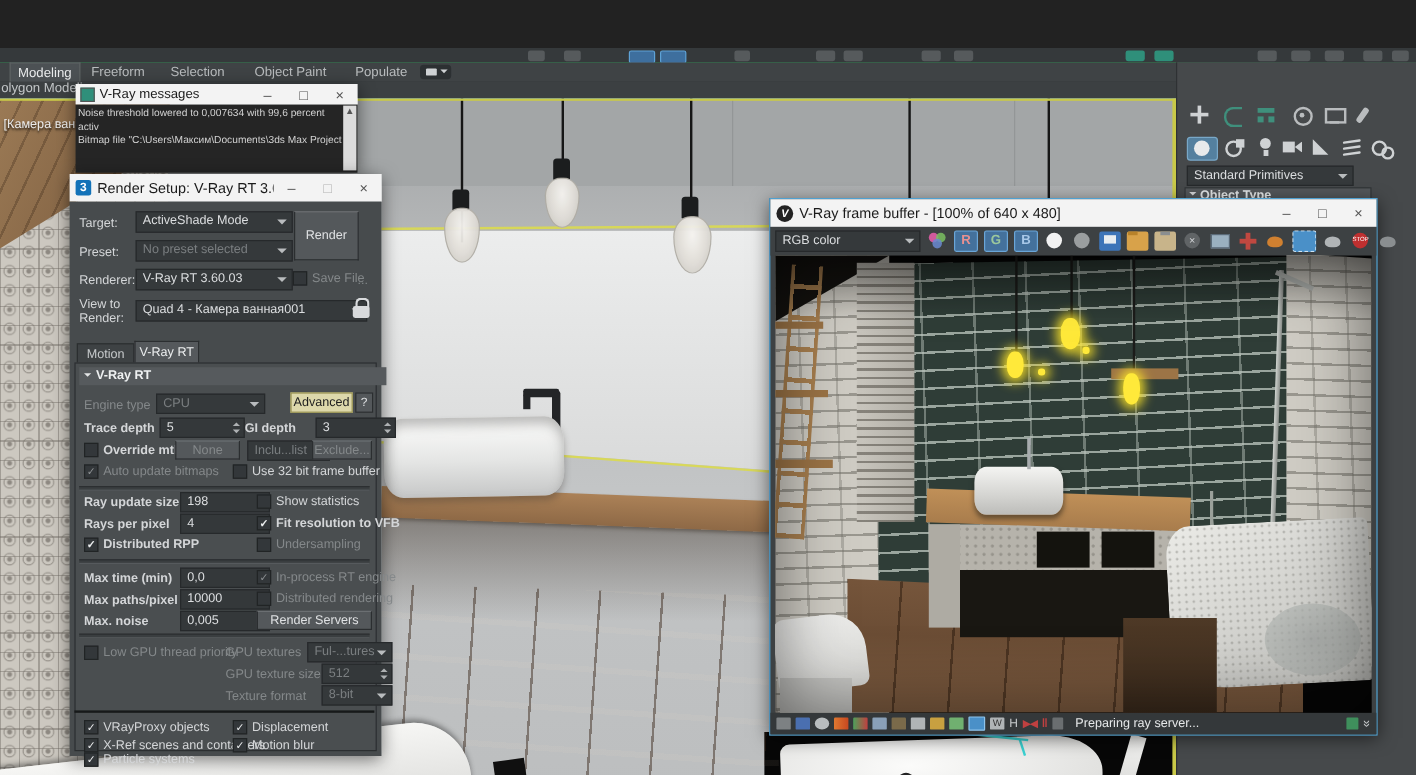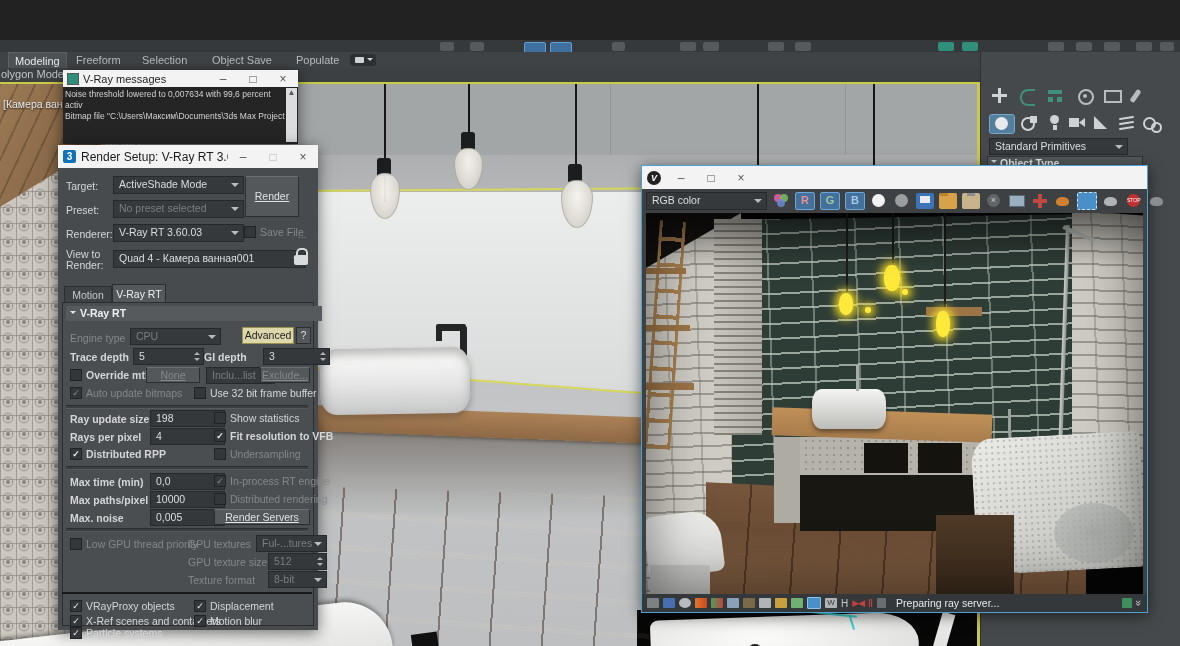--- a/index.html
+++ b/index.html
@@ -33,21 +33,21 @@
   .dd{position:absolute;background:#35393b;border:1px solid #26292b;color:#dcdee0;font-size:10.5px;
       padding:1px 14px 0 5px;white-space:nowrap;overflow:hidden;}
   .dd:after{content:"";position:absolute;right:4px;top:6px;border:4px solid transparent;border-top-color:#b9bcbe;}
   .dd.dis{color:#7a7e80;}
   .spin{position:absolute;background:#34383a;border:1px solid #26292b;color:#dcdee0;font-size:10.5px;padding:1px 16px 0 5px;}
   .spin i{position:absolute;right:3px;width:0;height:0;border:3.5px solid transparent;}
   .spin i.up{top:3px;border-bottom-color:#aeb1b3;border-top:none;}
   .spin i.dn{bottom:3px;border-top-color:#aeb1b3;border-bottom:none;}
   .spin.dis{color:#7a7e80;}
   .btn{position:absolute;background:#54585b;border:1px solid #2b2e30;border-top-color:#6b6f72;color:#dfe1e3;
-      font-size:10.5px;text-align:center;text-decoration:underline;}
+      font-size:10.5px;text-align:center;}
   .btn.dis{color:#84888a;}
   .chk{position:absolute;display:flex;align-items:center;gap:4px;font-size:10.5px;color:#d4d6d8;white-space:nowrap;}
   .chk .bx{width:10px;height:10px;background:#33373a;border:1px solid #212425;font-size:9px;line-height:10px;
       text-align:center;color:#eceeef;flex:0 0 auto;}
   .chk.dis{color:#84888a;} .chk.dis .bx{color:#8d9193;}
   .sep{position:absolute;height:2px;background:#3a3e40;border-top:1px solid #2c2f31;border-bottom:1px solid #565a5d;}
   
   #msgbody{background:#252525;color:#d2d2d2;font-size:8.5px;line-height:11px;padding:2px 12px 2px 2px;height:53px;overflow:hidden;}
   #msgscroll{position:absolute;right:1px;top:18px;width:11px;height:54px;background:#dcdcdc;color:#555;
       font-size:8px;text-align:center;}
@@ -97,21 +97,21 @@
     <div class="frag" style="left:1076px;width:16px;background:#565a5c"></div>
     <div class="frag" style="left:1104px;width:16px;background:#565a5c"></div>
     <div class="frag" style="left:1136px;width:16px;background:#565a5c"></div>
     <div class="frag" style="left:1160px;width:14px;background:#565a5c"></div>
   </div>
 
   <div class="abs" id="ribbon1">
     <span class="rtab active" style="left:8px">Modeling</span>
     <span class="rtab" style="left:70px">Freeform</span>
     <span class="rtab" style="left:136px">Selection</span>
-    <span class="rtab" style="left:206px">Object Save</span>
+    <span class="rtab" style="left:206px">Object Paint</span>
     <span class="rtab" style="left:290px">Populate</span>
     <span class="abs" style="left:350px;top:2px;width:26px;height:12px;background:#2c3032;border-radius:3px">
       <span class="abs" style="left:5px;top:3px;width:9px;height:6px;background:#cfd2d4;border-radius:1px"></span>
       <span class="abs" style="left:17px;top:4px;border:3px solid transparent;border-top-color:#cfd2d4"></span>
     </span>
   </div>
   <div class="abs" id="ribbon2">
     <span class="plabel">olygon Modeling</span>
   </div>
 
@@ -408,20 +408,21 @@
       <div class="chk" style="left:12px;top:459px">
           <span class="bx">✓</span>
           <span>Particle systems</span>
         </div>
     </div>
   </div>
 
   <div class="win" id="fb" style="left:641px;top:125px;width:505px;z-index:8">
     <div class="tbar" style="height:23px;padding-left:5px">
       <span style="width:14px;height:14px;background:#222;color:#fff;border-radius:50%;font-size:9px;font-style:italic;font-weight:bold;text-align:center;line-height:14px;margin-right:5px">V</span>
+      <span class="ttl">V-Ray frame buffer - [100% of 640 x 480]</span>
       <span class="wbtn">–</span>
       <span class="wbtn">□</span>
       <span class="wbtn">×</span>
     </div>
     <div class="fbtool">
       <div class="dd" style="position:relative;width:100px;height:15px;flex:0 0 auto"><span>RGB color</span></div>
       <div class="ti">
         <span class="c" style="left:2px;top:1px;width:8px;height:8px;background:#d05a9c"></span>
         <span class="c" style="left:8px;top:1px;width:8px;height:8px;background:#7ac060;opacity:.85"></span>
         <span class="c" style="left:5px;top:6px;width:8px;height:8px;background:#6a8ad0;opacity:.85"></span>

